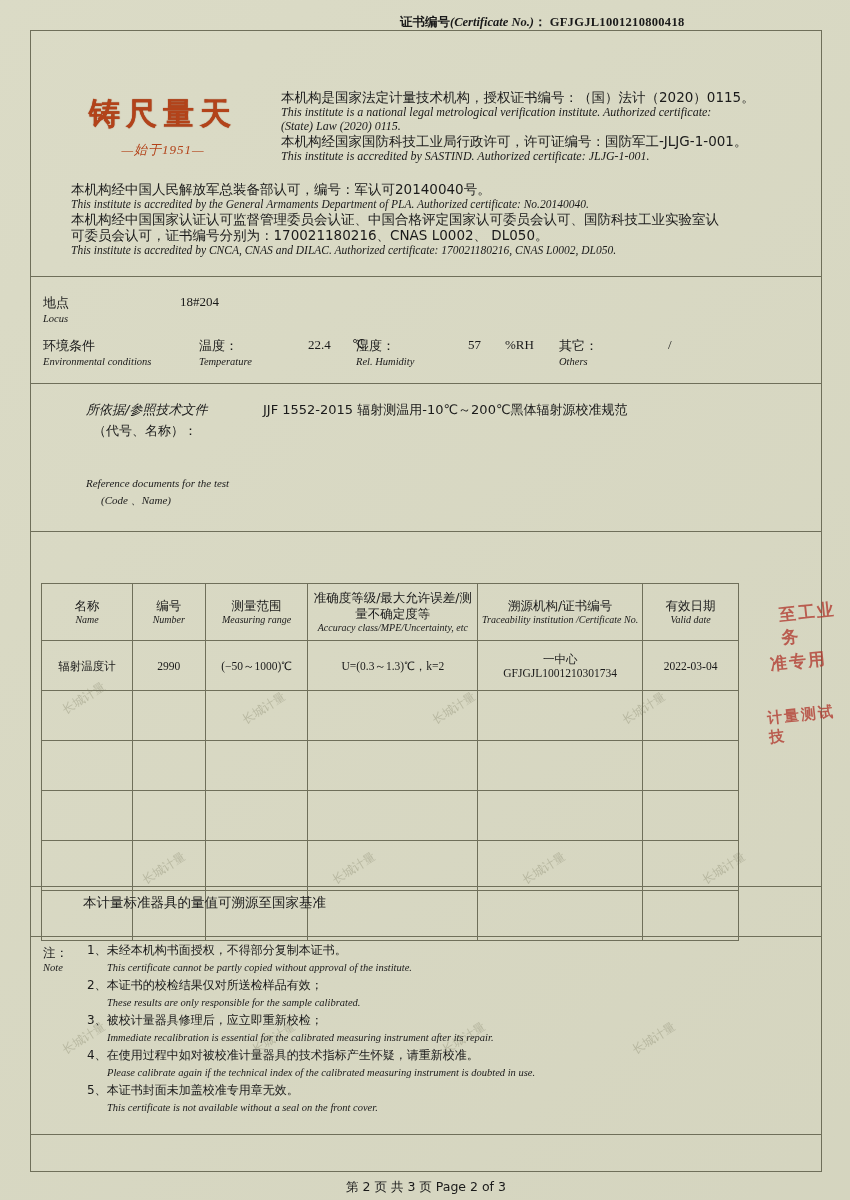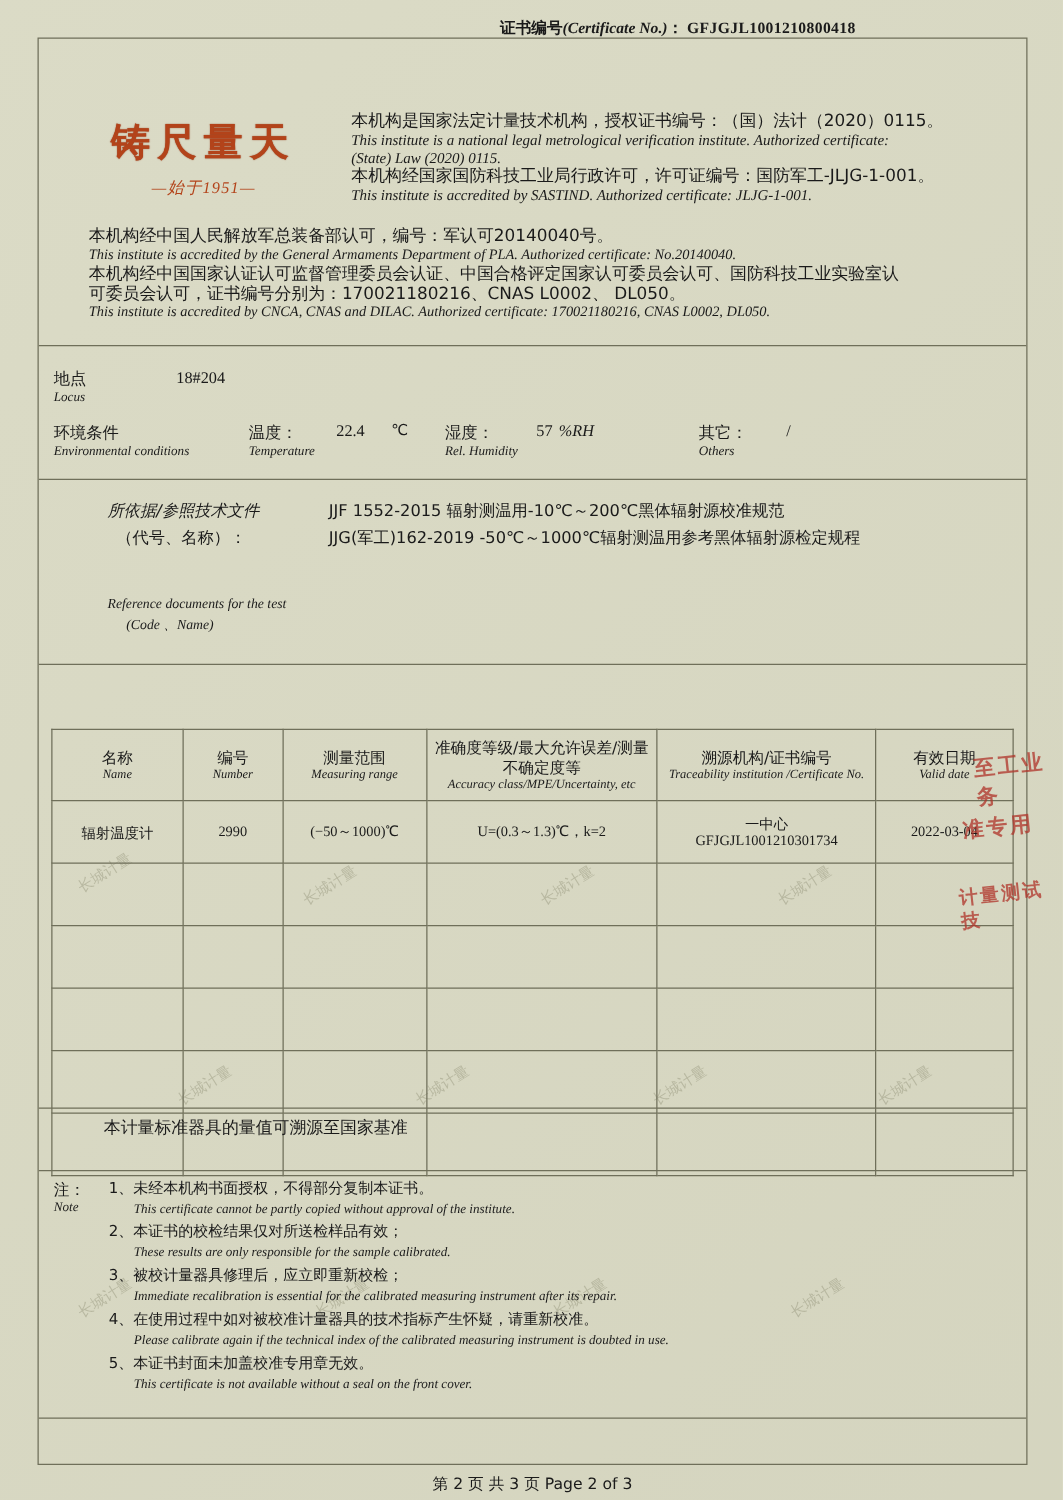--- a/index.html
+++ b/index.html
@@ -59,21 +59,21 @@
     position:absolute;left:40px;top:150px;width:742px;
     font-size:13.5px;line-height:16px;
   }
   .hdr2 .en{font-size:11.5px;font-style:italic;line-height:14px;}
 
   .rule{position:absolute;left:0;height:1px;background:#6f6f5a;}
 
   
   .lbl{font-size:13px;}
   .lbl .en{display:block;font-size:10.5px;font-style:italic;margin-top:1px;}
-  .field{position:absolute;font-size:13px;}
+  .field{position:absolute;font-size:13px;margin-left:39px;}
   .refline{font-size:13px;line-height:21px;}
   .refen{font-size:11px;font-style:italic;line-height:15px;}
 
   table.std{
     position:absolute;left:40px;top:582px;width:742px;
     border-collapse:collapse;
   }
   table.std td,table.std th{
     border:1px solid #6f6f5a;
     font-weight:normal;
@@ -173,39 +173,38 @@
       <span class="en">Temperature</span>
     </div>
     <div class="field" style="left:238px;top:306px;">22.4</div>
     <div class="field cn" style="left:282px;top:306px;font-size:12px;">℃</div>
 
     <div class="lbl" style="position:absolute;left:325px;top:306px;">
       <span class="cn">湿度：</span>
       <span class="en">Rel. Humidity</span>
     </div>
     <div class="field" style="left:398px;top:306px;">57</div>
-    <div class="field" style="left:416px;top:306px;font-style:italic;">%RH</div>
+    <div class="field" style="left:435px;top:306px;">%RH</div>
 
     <div class="lbl" style="position:absolute;left:528px;top:306px;">
       <span class="cn">其它：</span>
       <span class="en">Others</span>
     </div>
     <div class="field" style="left:598px;top:306px;">/</div>
 
     <div style="position:absolute;left:55px;top:368px;width:180px;font-style:italic;" class="cn refline">所依据/参照技术文件</div>
     <div style="position:absolute;left:62px;top:389px;width:180px;" class="cn refline">（代号、名称）：</div>
 
     <div style="position:absolute;left:232px;top:368px;width:545px;" class="cn refline">JJF 1552-2015 辐射测温用-10℃～200℃黑体辐射源校准规范</div>
-    <div style="position:absolute;left:232px;top:389px;width:545px;" class="cn refline">JJG(军工)162-2019 -50℃～1000℃辐射测温用参考黑体辐射源检定规程</div>
 
     <div style="position:absolute;left:55px;top:445px;" class="refen">Reference documents for the test</div>
     <div style="position:absolute;left:70px;top:462px;" class="refen">(Code 、Name)</div>
 
 
-    <table class="std" style="top:552px;left:10px;width:770px;">
+    <table class="std" style="top:552px;left:10px;width:698px;">
       <colgroup>
         <col style="width:105px">
           <col style="width:80px">
           <col style="width:115px">
         <col style="width:185px">
           <col style="width:175px">
           <col style="width:110px">
       </colgroup>
       <tbody>
           <tr>

